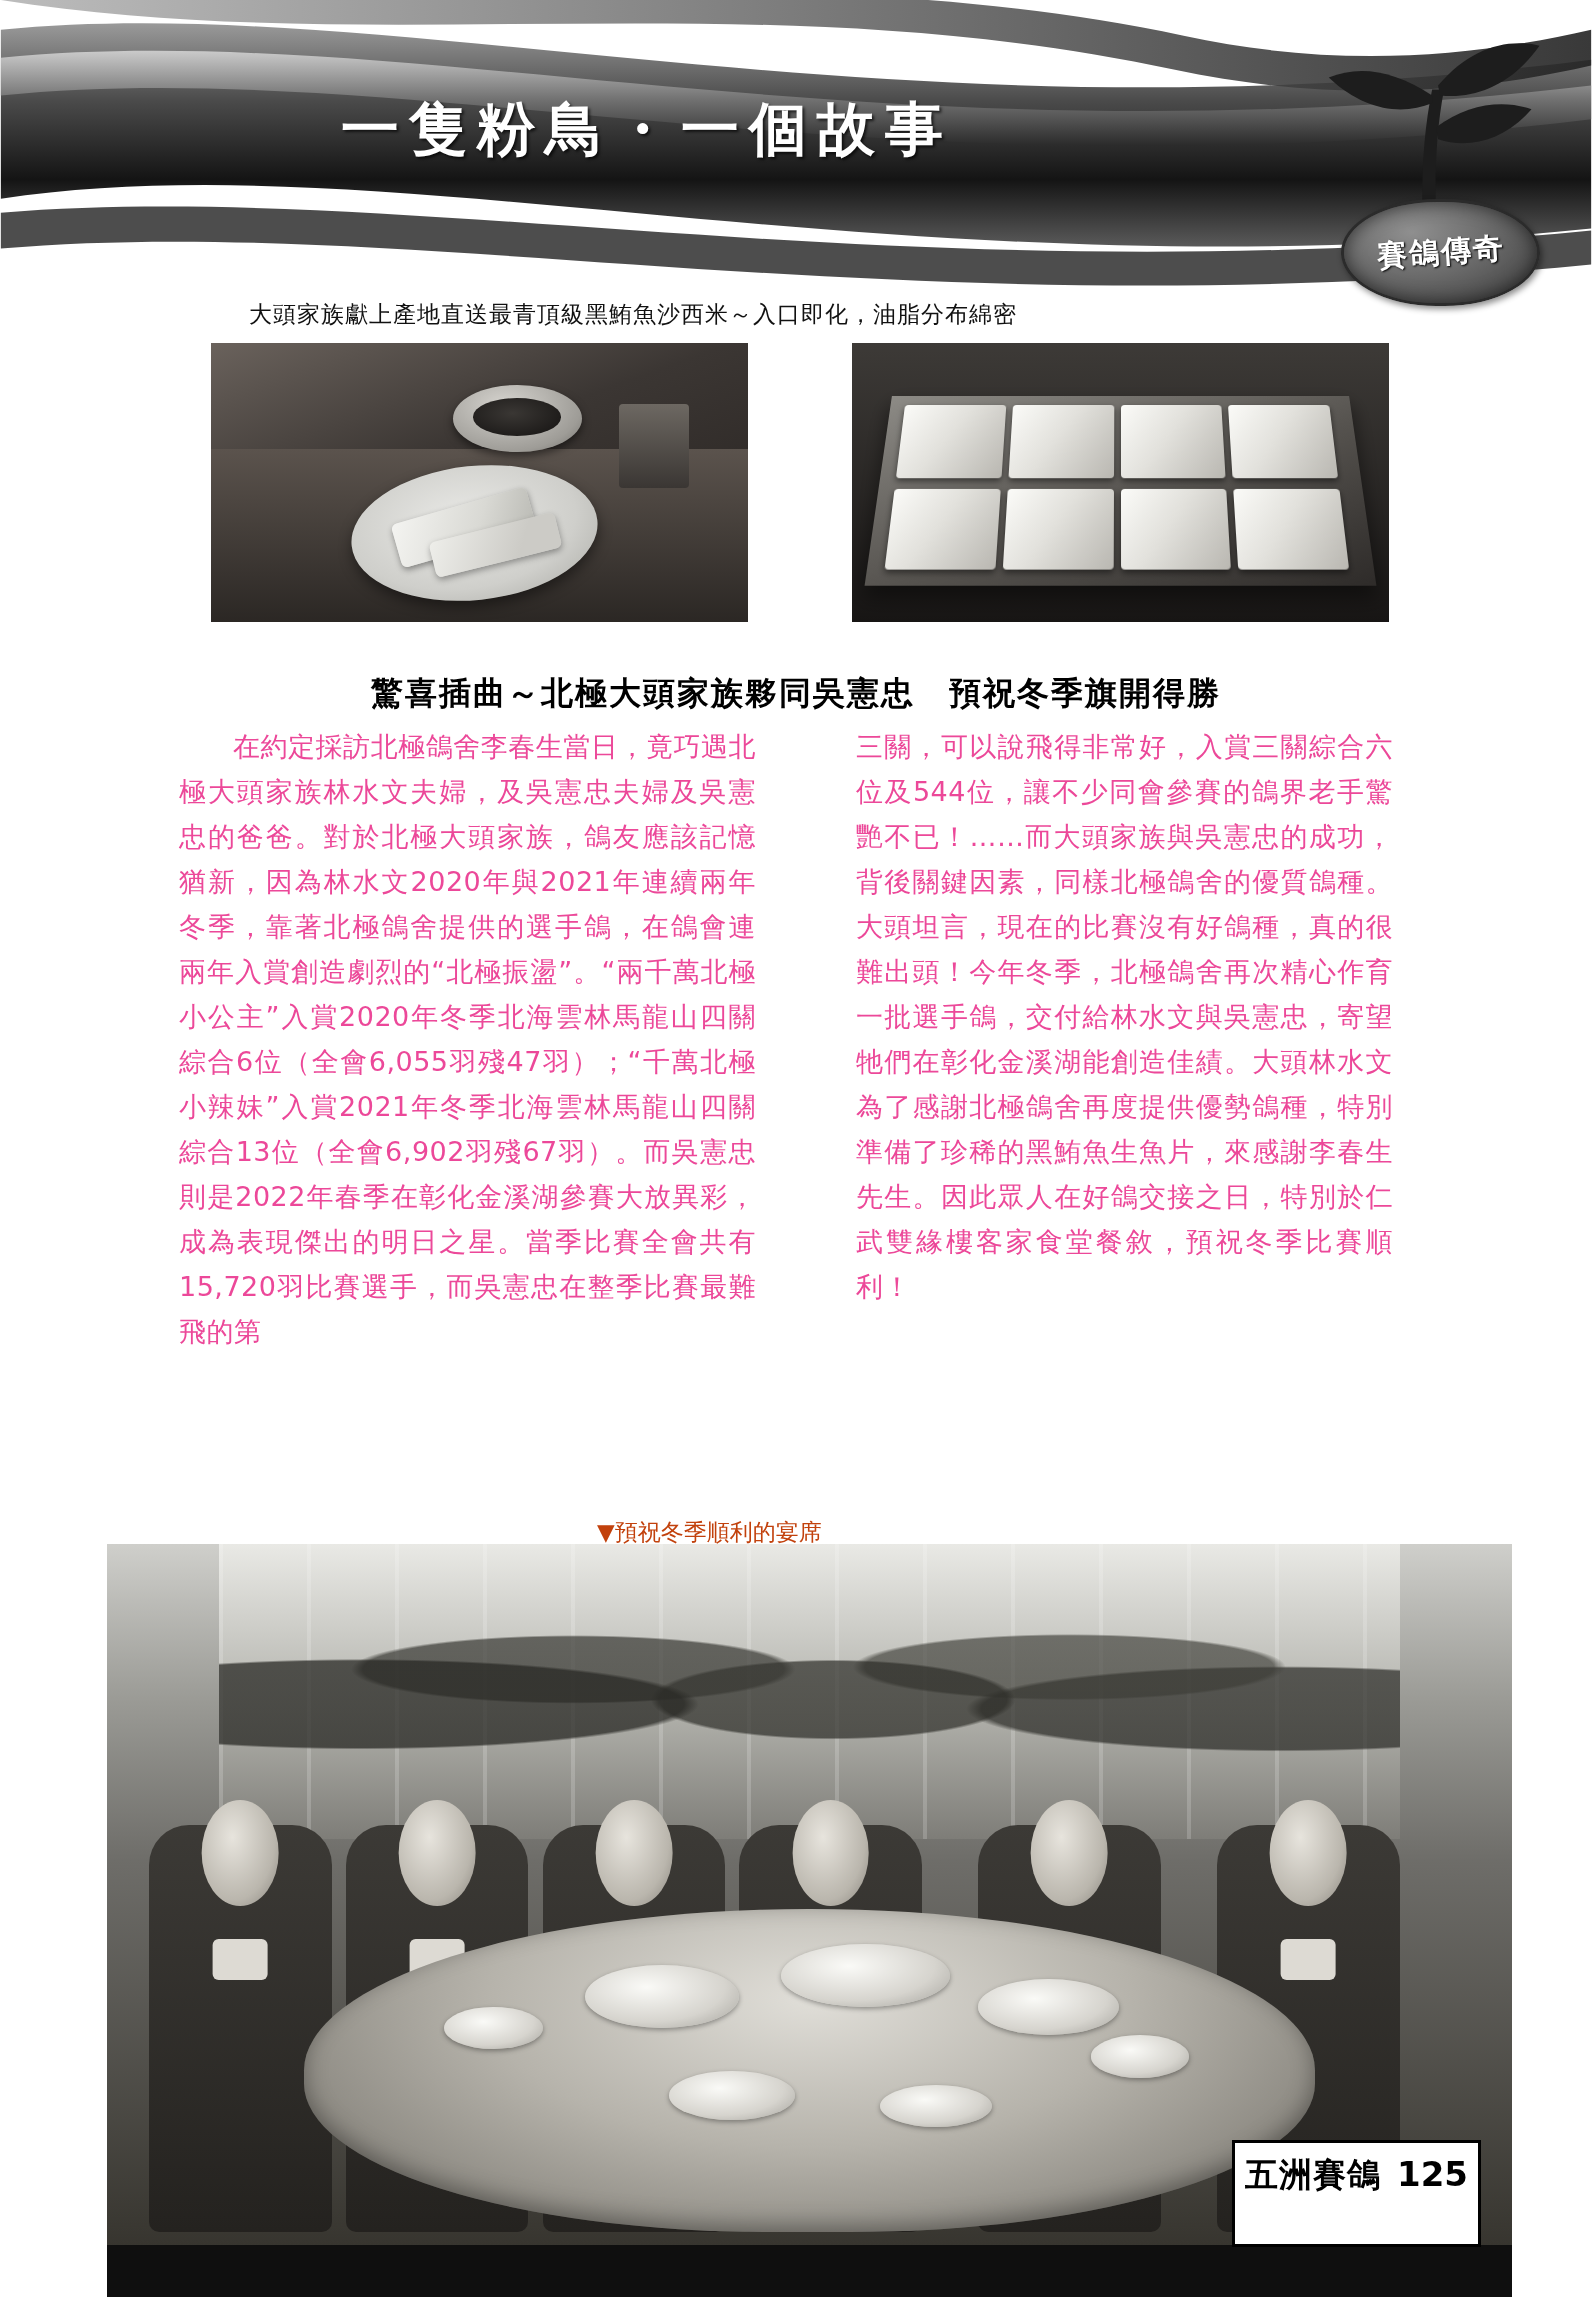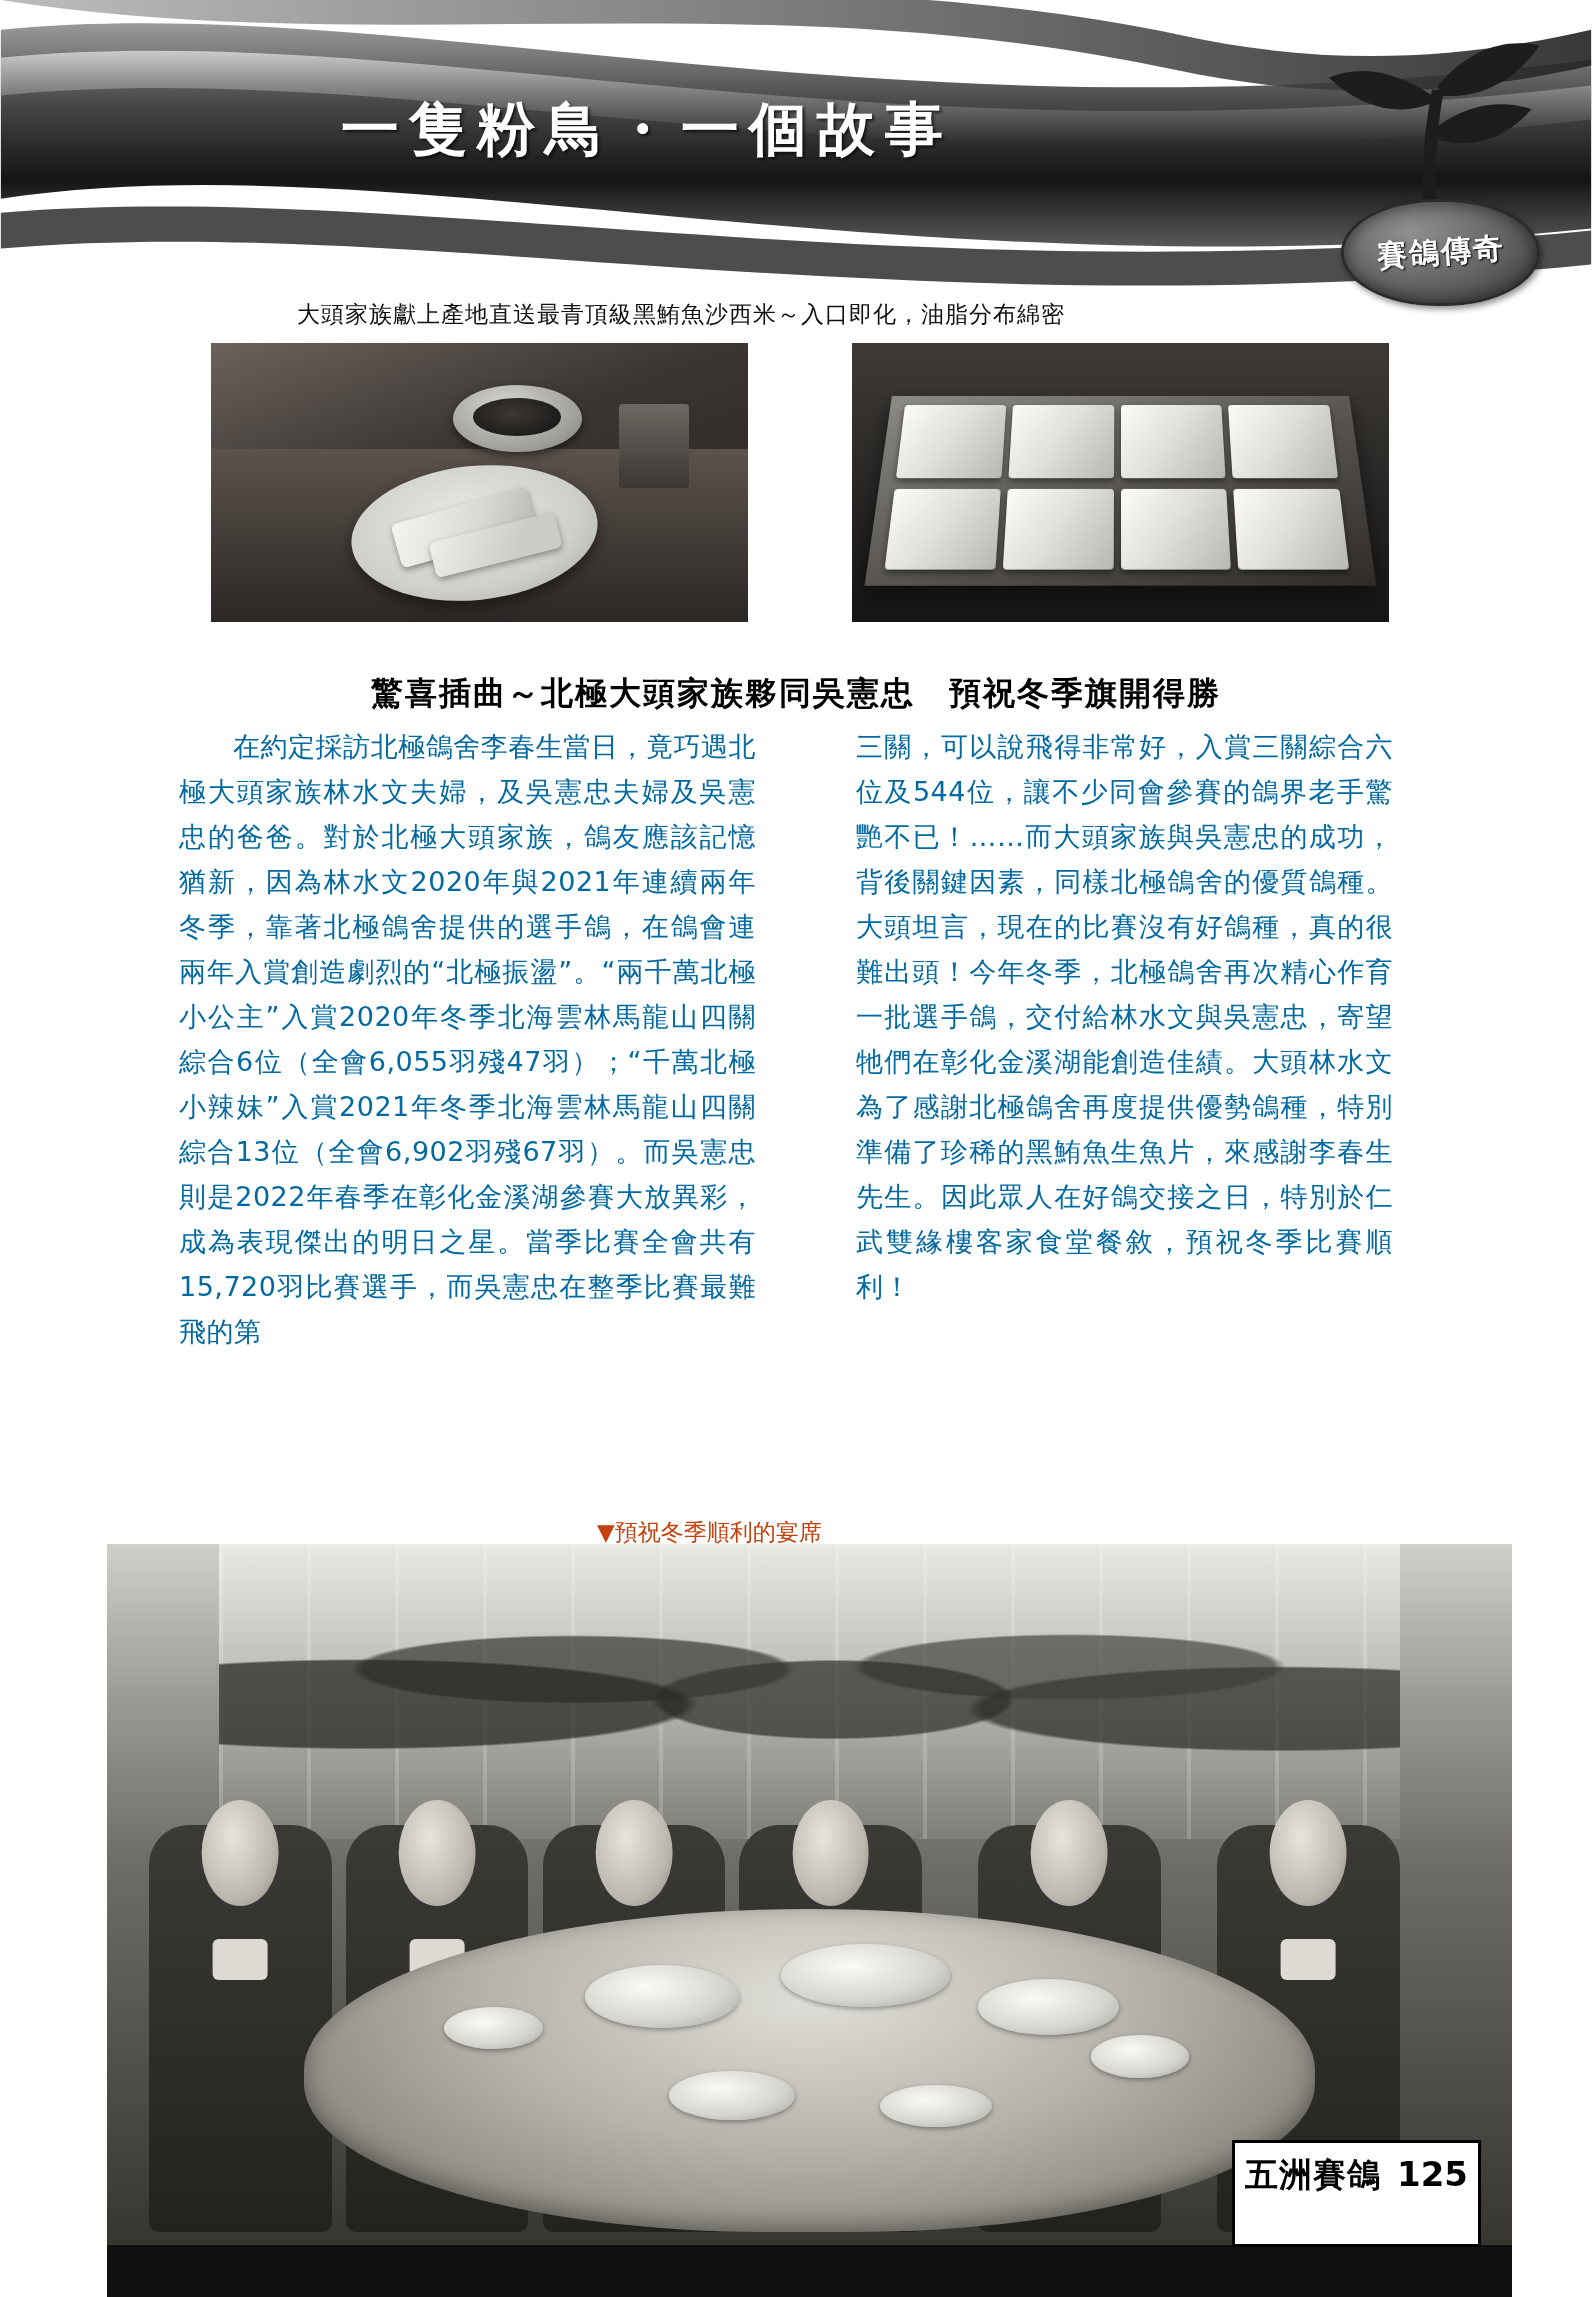--- a/index.html
+++ b/index.html
@@ -63,21 +63,20 @@
   
   .top-caption {
     position: absolute;
     left: 249px; top: 299px;
     width: 1055px;
     font-size: 23px;
     letter-spacing: 1px;
     color: #111;
     font-family: "DejaVu Sans", "Liberation Sans", sans-serif;
     white-space: nowrap;
-    margin-left: 48px;
   }
 
   
   .photo {
     position: absolute;
     overflow: hidden;
     background: #2f2f2f;
   }
   .photo-a { left: 211px; top: 343px; width: 537px; height: 279px; }
   .photo-b { left: 852px; top: 343px; width: 537px; height: 279px; }
@@ -168,21 +167,21 @@
   }
 
   
   .col {
     position: absolute;
     top: 724px;
     width: 577px;
     font-size: 27px;
     line-height: 45px;
     letter-spacing: 0.5px;
-    color: #0369a1;
+    color: #ec4899;
     text-align: justify;
     font-family: "DejaVu Sans", "Liberation Sans", sans-serif;
   }
   .col-left { left: 179px; }
   .col-right { left: 816px; }
   .col p { margin: 0; text-indent: 2em; }
   .col p.noindent { text-indent: 0; margin-left: 40px; }
 
   
   .bottom-caption {

